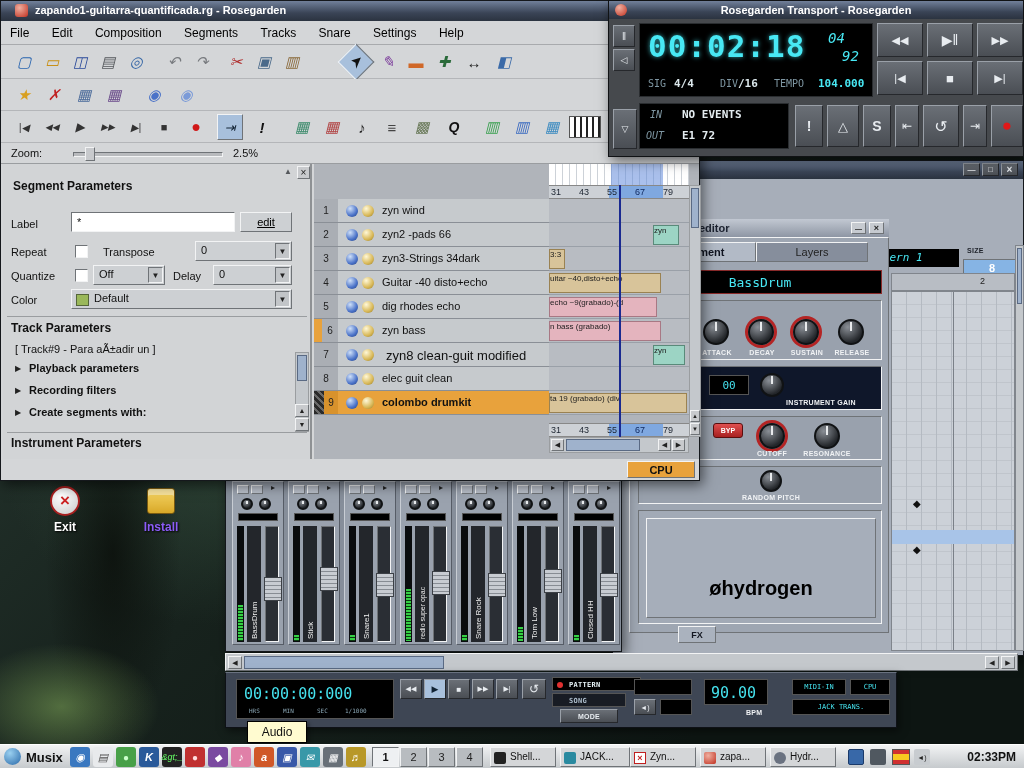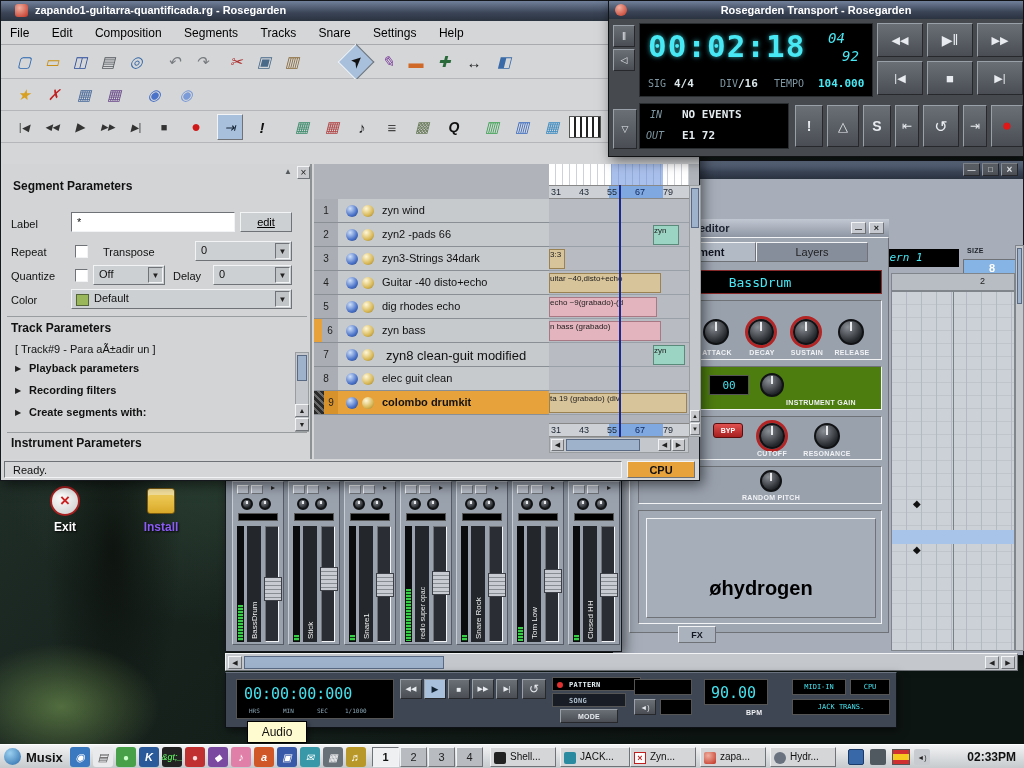--- a/index.html
+++ b/index.html
@@ -101,21 +101,21 @@
       <div class="a s" style="left:8px;top:62px;width:244px;height:60px;background:#99a1ad">
         <div class="knob" style="left:64px;top:18px;width:26px;height:26px"></div>
         <div class="knob kr" style="left:109px;top:18px;width:26px;height:26px"></div>
         <div class="knob kr" style="left:154px;top:18px;width:26px;height:26px"></div>
         <div class="knob" style="left:199px;top:18px;width:26px;height:26px"></div>
         <span class="a tt" style="left:58px;top:48px;width:40px;text-align:center">ATTACK</span>
         <span class="a tt" style="left:103px;top:48px;width:40px;text-align:center">DECAY</span>
         <span class="a tt" style="left:148px;top:48px;width:40px;text-align:center">SUSTAIN</span>
         <span class="a tt" style="left:193px;top:48px;width:40px;text-align:center">RELEASE</span>
       </div>
-      <div class="a s" style="left:8px;top:128px;width:244px;height:44px;background:#4d7c0f">
+      <div class="a s" style="left:8px;top:128px;width:244px;height:44px;background:#0f172a">
         <div class="a hlcd ctr" style="left:70px;top:8px;width:40px;height:20px;font-size:11px">
             <span>00</span>
           </div>
         <div class="knob" style="left:121px;top:6px;width:24px;height:24px"></div>
         <span class="a tt" style="left:120px;top:32px;width:124px;text-align:center">INSTRUMENT GAIN</span>
       </div>
       <div class="a s" style="left:8px;top:178px;width:244px;height:44px;background:#99a1ad">
         <div class="a ctr" style="left:74px;top:6px;width:30px;height:15px;background:linear-gradient(#e05050,#a82020);border:1px solid #5a0e0e;border-radius:3px;color:#fff;font-size:7px;font-weight:bold">
             <span>BYP</span>
           </div>
@@ -371,20 +371,26 @@
     <i class="tic" style="left:348px;top:3px;color:#222">♪</i>
     <i class="tic" style="left:378px;top:3px;color:#444">≡</i>
     <i class="tic" style="left:408px;top:3px;color:#6a7a5a">▩</i>
     <i class="tic" style="left:440px;top:3px;font-weight:bold;font-size:14px;color:#111">Q</i>
     <i class="tic" style="left:478px;top:3px;color:#3aa050">▥</i>
     <i class="tic" style="left:508px;top:3px;color:#3a6ac0">▥</i>
     <i class="tic" style="left:538px;top:3px;color:#3a8ac0">▦</i>
     <i class="tic" style="left:568px;top:5px;width:32px;height:22px;background:repeating-linear-gradient(90deg,#fff 0 4px,#222 4px 6px);border:1px solid #555"></i>
   </div>
 
+  <div class="a" style="left:0;top:142px;width:698px;height:21px;background:#d4d6d8;border-bottom:1px solid #9a9da0">
+    <span class="lab" style="left:10px;top:4px">Zoom:</span>
+    <div class="a s" style="left:72px;top:9px;width:150px;height:5px;background:#b8babd"></div>
+    <div class="a r" style="left:84px;top:4px;width:10px;height:14px;background:#c8cacd"></div>
+    <span class="lab" style="left:232px;top:4px">2.5%</span>
+  </div>
 
   <div class="a" style="left:2px;top:163px;width:309px;height:295px;background:#d2d4d6;border-right:2px solid #8e9194">
     <span class="a" style="left:281px;top:3px;font-size:8px;color:#55585c">▲</span>
     <span class="a ctr r" style="left:294px;top:2px;width:13px;height:13px;font-size:10px;color:#222;background:#c8cacd">×</span>
     <div class="a lab b" style="left:10px;top:15px;font-size:12px">Segment Parameters</div>
 
     <span class="lab" style="left:8px;top:54px">Label</span>
     <div class="a s" style="left:68px;top:48px;width:164px;height:20px;background:#fff">
       <span class="a" style="left:5px;top:3px;font-size:11px;color:#111">*</span>
     </div>
@@ -538,23 +544,20 @@
       <span class="a ctr r" style="left:122px;top:1px;width:13px;height:12px;font-size:7px;background:#c8cacd;color:#222">▶</span>
     </div>
     <div class="a sb" style="left:375px;top:21px;width:12px;height:252px;border:1px solid #9a9da0">
       <div class="a th" style="left:1px;top:2px;width:8px;height:40px"></div>
       <span class="a ctr r" style="left:0;top:224px;width:10px;height:12px;font-size:6px;background:#c8cacd;color:#222">▲</span>
       <span class="a ctr r" style="left:0;top:237px;width:10px;height:12px;font-size:6px;background:#c8cacd;color:#222">▼</span>
     </div>
   </div>
 
   <div class="a" style="left:0;top:458px;width:698px;height:21px;background:#d4d6d8">
-    <div class="a s" style="left:3px;top:2px;width:618px;height:17px">
-      <span class="a" style="left:8px;top:2px;font-size:11px;color:#111">Ready.</span>
-    </div>
     <div class="a r ctr" style="left:626px;top:2px;width:68px;height:17px;background:#e8a23c;font-size:11px;font-weight:bold;color:#111">
       <span>CPU</span>
     </div>
   </div>
 </div>
 
 <div class="win" style="left:608px;top:0;width:416px;height:157px;background:#46494d;border:1px solid #101214;z-index:6">
   <div class="tbar a" style="left:0;top:0;width:414px;height:18px;justify-content:center">
     <span class="a ctr" style="left:6px;top:3px;width:12px;height:12px;background:radial-gradient(circle at 35% 30%,#f0b0a0,#c03020);border-radius:50%"></span>
     <span>Rosegarden Transport - Rosegarden</span>

